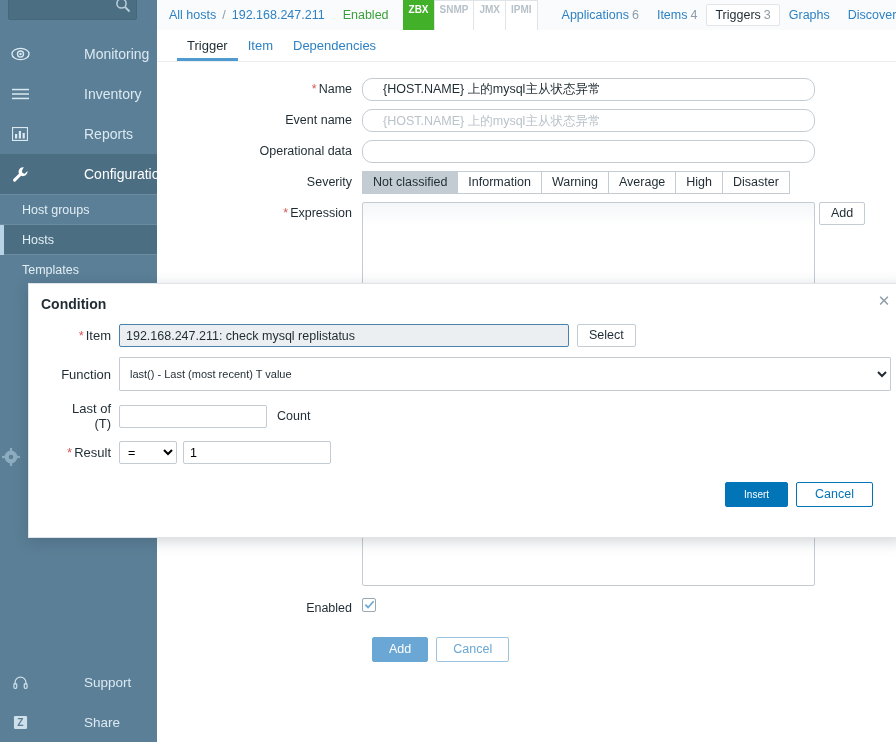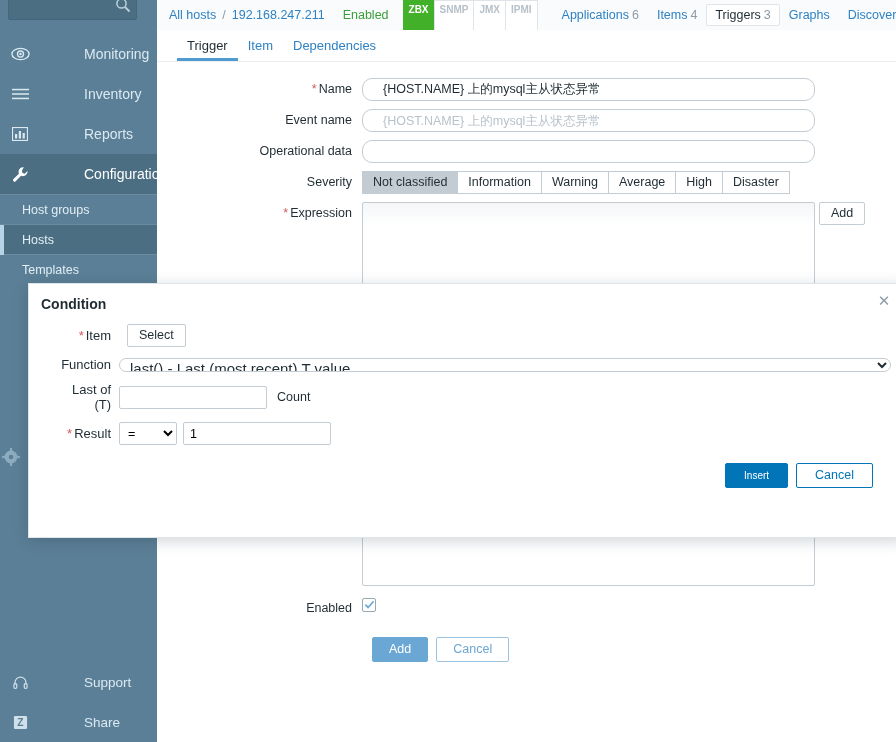--- a/index.html
+++ b/index.html
@@ -275,24 +275,24 @@
   }
   .m-item-inp {
     width: 450px; height: 23px;
     border: 1px solid #4a82ab;
     background: #eceff1;
     border-radius: 2px; padding: 0 6px;
     font-size: 12.5px; color: #1f2c33; outline: none;
     font-family: "Liberation Sans", sans-serif;
   }
   .m-select {
-    width: 783px; height: 14px;
-    border: 1px solid #c3ccd3; border-radius: 8px;
+    width: 783px; height: 34px;
+    border: 1px solid #c3ccd3; border-radius: 1px;
     background: #ffffff; padding: 0 6px;
-    font-size: 15px; color: #1f2c33;
+    font-size: 11px; color: #1f2c33;
     font-family: "Liberation Sans", sans-serif;
     outline: none;
   }
   .m-small-inp {
     width: 148px; height: 23px;
     border: 1px solid #c3ccd3; border-radius: 2px;
     padding: 0 6px; font-size: 12.5px; outline: none;
     font-family: "Liberation Sans", sans-serif;
   }
   .m-unit { margin-left: 10px; font-size: 12.5px; }
@@ -563,20 +563,21 @@
       <span class="m-title">Condition</span>
       <span class="m-close">✕</span>
     </div>
 
     <div class="m-body">
 
       <div class="m-row">
         <div class="m-lab">
           <span class="req">*</span><span>Item</span>
         </div>
+        <input class="m-item-inp" value="192.168.247.211: check mysql replistatus" style="">
         <button class="btn" style="margin-left:8px">Select</button>
       </div>
 
       <div class="m-row">
         <div class="m-lab">Function</div>
         <select class="m-select">
           <option>last() - Last (most recent) T value</option>
         </select>
       </div>
 

